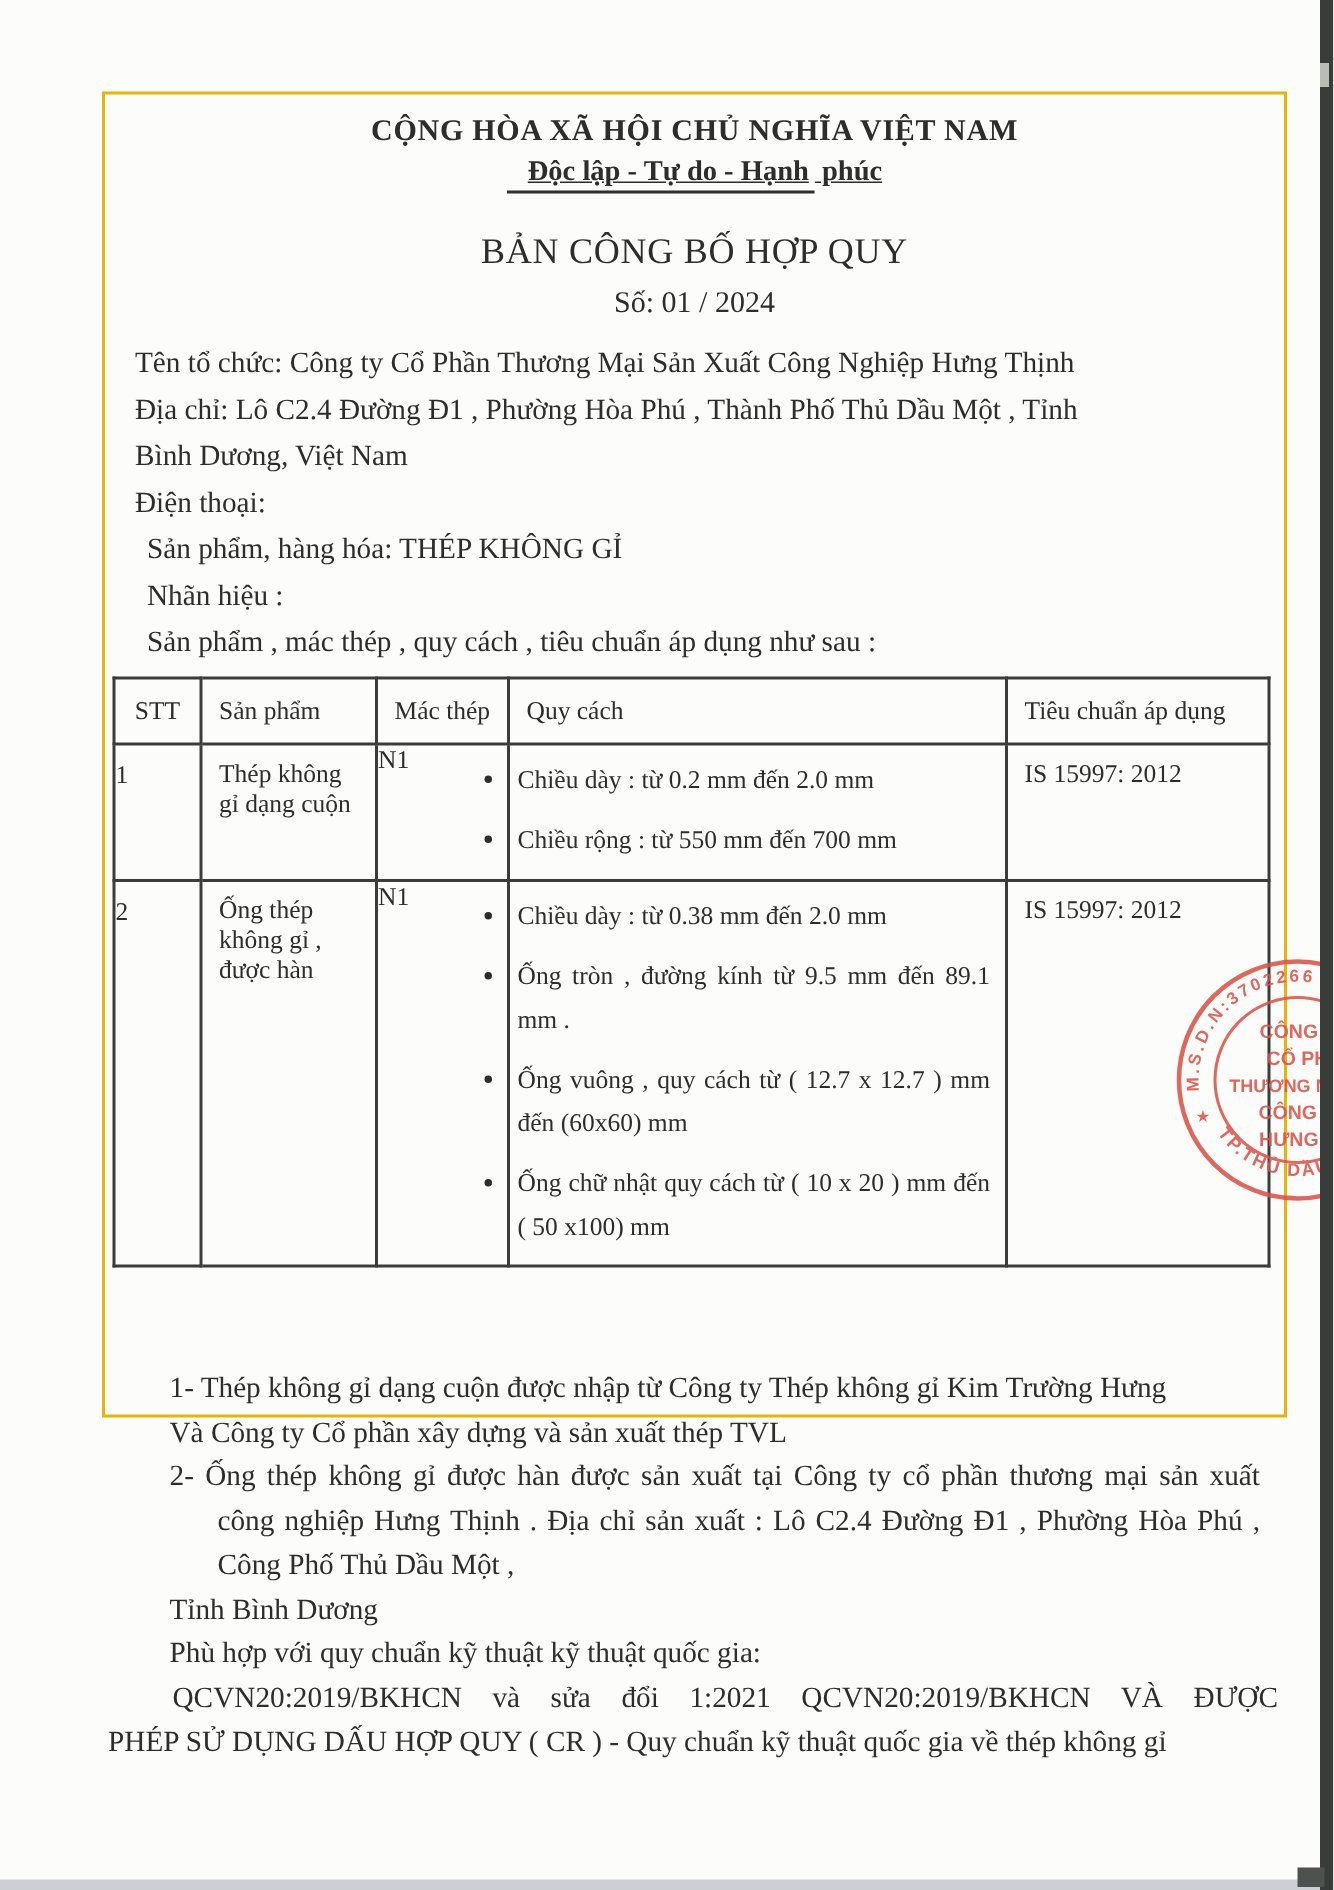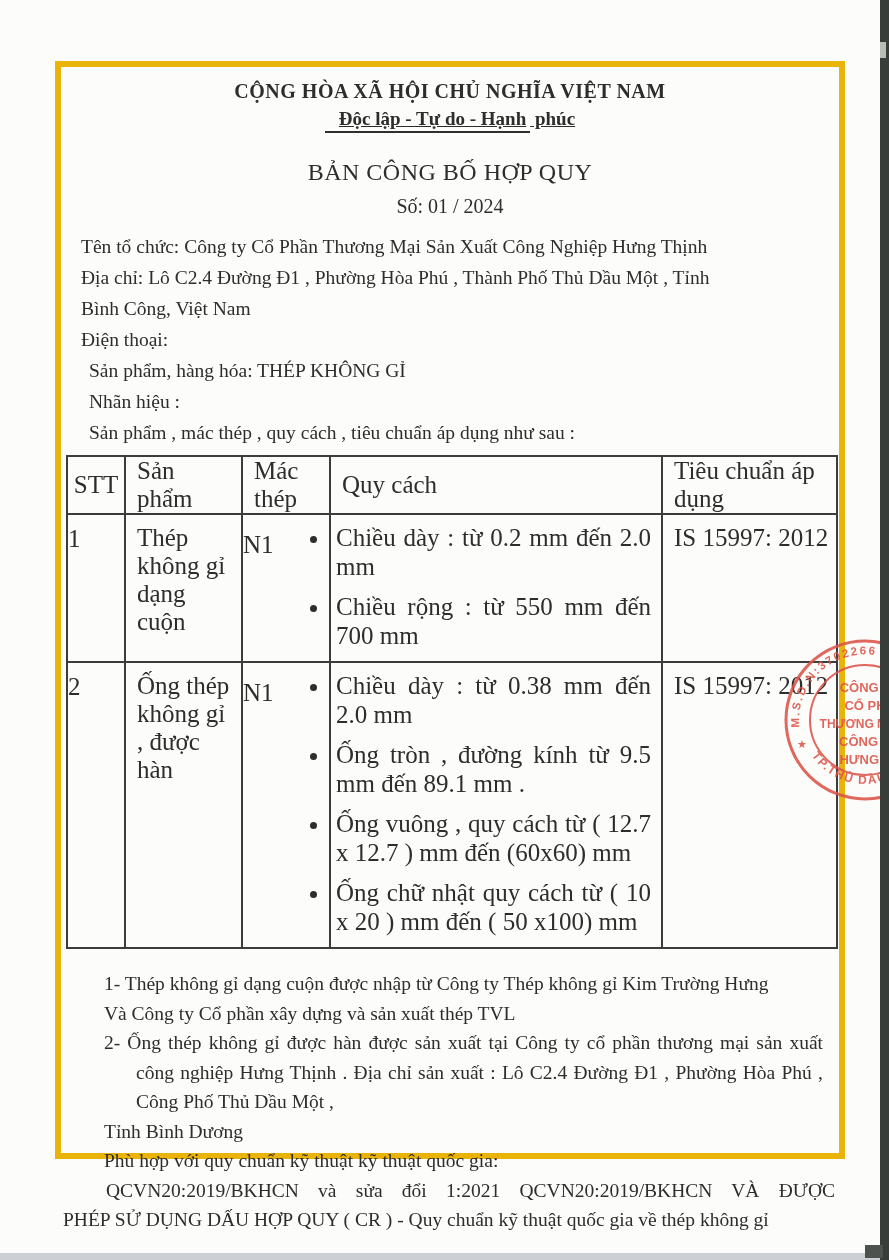--- a/index.html
+++ b/index.html
@@ -8,55 +8,55 @@
     position:relative; width:889px; height:1260px;
     background:#fcfcfa; overflow:hidden; color:#2d2d2d;
   }
   
   .edge-bar-right { position:absolute; top:0; right:0; width:9px; height:1260px; background:#383d3a; z-index:20; }
   .edge-bar-right .notch { position:absolute; top:42px; left:0; width:6px; height:16px; background:#b9beb4; }
   .edge-strip-bottom { position:absolute; left:0; bottom:0; width:889px; height:7px; background:#ccd0d4; z-index:19; }
   .edge-corner { position:absolute; right:6px; bottom:2px; width:18px; height:13px; background:#4e524f; z-index:21; }
 
   .frame {
-    position:absolute; left:55px; top:61px; width:790px; height:1098px;
-    border:6px solid #eab308; background:transparent;
+    position:absolute; left:68px; top:61px; width:790px; height:884px;
+    border:2px solid #eab308; background:transparent;
   }
 
   .center { text-align:center; }
   .national-title { margin-top:13px; font-size:20px; font-weight:bold; letter-spacing:.5px; }
   .motto { margin-top:5px; font-size:19px; font-weight:bold;text-decoration:underline; }
   .motto .u { border-bottom:2px solid #2f2f2f; padding:0 4px 2px 14px; }
   .doc-title { margin-top:29px; font-size:24px; font-weight:normal; letter-spacing:.5px; }
   .doc-number { margin-top:9px; font-size:20px; }
 
   .info { margin:13px 14px 0 20px; font-size:19.5px; line-height:31px; }
   .info .indent { padding-left:8px; }
   .bold { font-weight:normal; }
 
   table.spec {
     margin:7px 0 0 5px; width:770px;
-    border-collapse:collapse; font-size:25px;
+    border-collapse:collapse; font-size:17px;
     table-layout:fixed;
   }
   table.spec th, table.spec td { border:2px solid #3c3c3c; vertical-align:top; font-weight:normal; text-align:left; }
   col.c-stt { width:58px; } col.c-prod { width:117px; } col.c-grade { width:88px; }
   col.c-spec { width:332px; } col.c-std { width:175px; }
   tr.hdr th { height:44px; vertical-align:middle; padding:0 8px 0 11px; }
   tr.hdr th.ctr { text-align:center; padding:0; }
   td.stt { text-align:center; padding-top:10px; }
   td.prod { padding:9px 9px 0 11px; text-align:justify;border-radius:18px; }
-  td.grade { text-align:center; padding-top:16px; }
+  td.grade { text-align:center; padding-top:0; }
   td.specs { padding:8px 10px 0 0; }
   td.specs ul { list-style:disc; }
   td.specs li { padding-left:5px; margin-bottom:11px; text-align:justify; line-height:29px; }
   td.std { padding:9px 6px 0 11px; }
   tr.r1 { height:91px; } tr.r2 { height:237px; }
 
-  .notes { margin:20px 10px 0 25px; font-size:19.5px; line-height:29.5px; }
+  .notes { margin:66px 10px 0 25px; font-size:19.5px; line-height:29.5px; }
   .notes .ln { padding-left:18px; }
   .notes .ln-cont2 { padding-left:50px; }
   .just { text-align:justify; text-align-last:justify; padding-right:6px; }
   .qcvn { margin:0 4px 0 2px; font-size:19.5px; line-height:29.5px; }
   .qcvn .l1 { padding-left:43px; text-align:justify; text-align-last:justify; }
   .qcvn .l2 { text-align:justify; }
 
   .stamp { position:absolute; left:760px; top:615px; width:122px; height:235px; z-index:5; opacity:.88; }
   .stamp text, .stamp textPath { font-family:"Liberation Sans","DejaVu Sans",sans-serif; font-weight:bold; }
 </style>
@@ -69,21 +69,21 @@
 
     <div class="center national-title">CỘNG HÒA XÃ HỘI CHỦ NGHĨA VIỆT NAM</div>
     <div class="center motto"><span class="u">Độc lập - Tự do - Hạnh</span><span> phúc</span></div>
 
     <div class="center doc-title">BẢN CÔNG BỐ HỢP QUY</div>
     <div class="center doc-number">Số: 01 / 2024</div>
 
     <div class="info">
       <div>Tên tổ chức: Công ty Cổ Phần Thương Mại Sản Xuất Công Nghiệp Hưng Thịnh</div>
       <div>Địa chỉ: Lô C2.4 Đường Đ1 , Phường Hòa Phú , Thành Phố Thủ Dầu Một , Tỉnh</div>
-      <div>Bình Công, Việt Nam</div>
+      <div>Bình Dương, Việt Nam</div>
       <div>Điện thoại:</div>
       <div class="indent"><span>Sản phẩm, hàng hóa: </span><span class="bold">THÉP KHÔNG GỈ</span></div>
       <div class="indent">Nhãn hiệu :</div>
       <div class="indent">Sản phẩm , mác thép , quy cách , tiêu chuẩn áp dụng như sau :</div>
     </div>
 
     <table class="spec">
       <colgroup>
           <col class="c-stt">
           <col class="c-prod">

